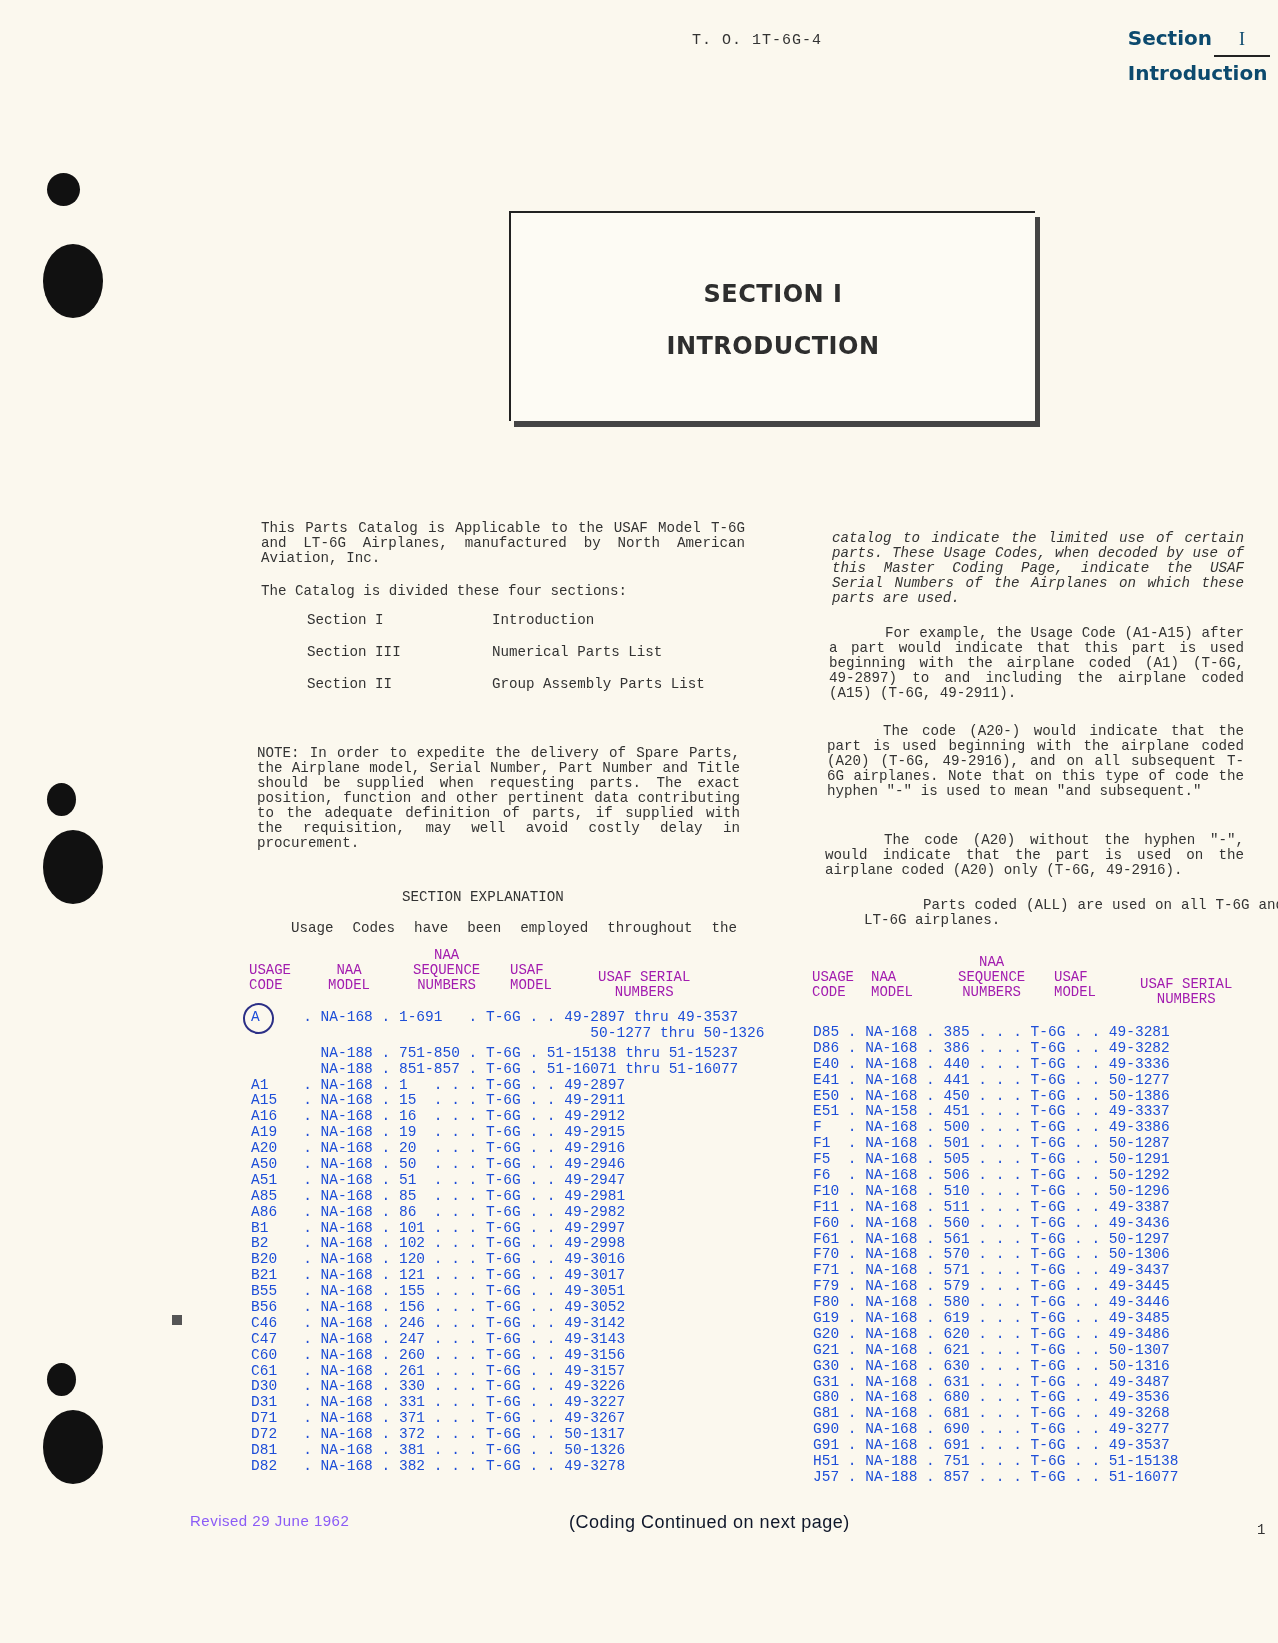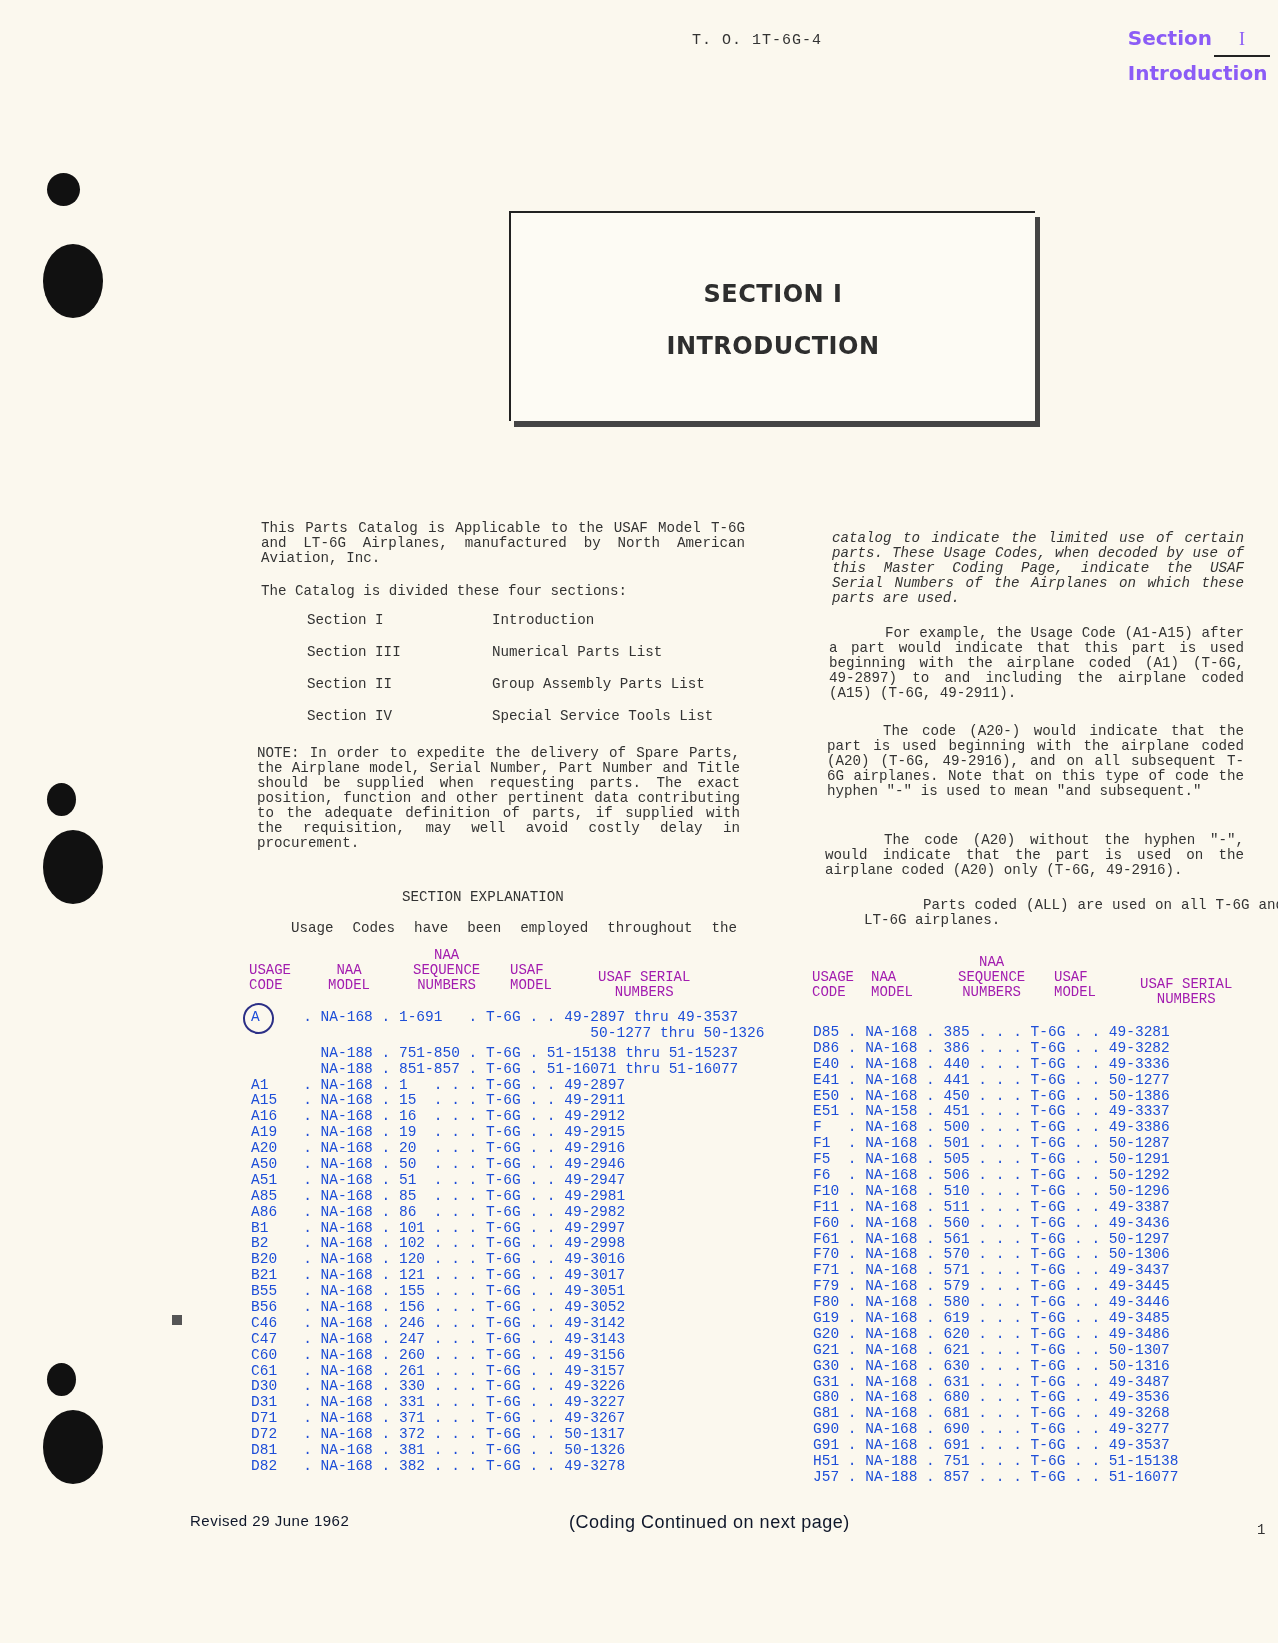--- a/index.html
+++ b/index.html
@@ -8,21 +8,21 @@
     background: #fbf8ee;
     position: relative;
     overflow: hidden;
     font-family: "Liberation Mono", "DejaVu Sans Mono", monospace;
     color: #2a2a2a;
   }
   .hole { position: absolute; background: #111; border-radius: 50%; }
   .hdr-section {
     position: absolute; right: 8px; top: 22px;
     font-family: "DejaVu Sans", sans-serif; font-weight: bold;
-    font-size: 20px; color: #8b5cf6; text-align: left; line-height: 32px;
+    font-size: 20px; color: #0c4a6e; text-align: left; line-height: 32px;
   }
   .hdr-section .sec-line { display: flex; align-items: baseline; }
   .hdr-section .sec-num {
     display: inline-block; width: 56px; border-bottom: 2px solid #222;
     text-align: center; font-family: "Liberation Serif", serif; font-weight: normal; font-size: 18px;
     margin-left: 2px;
   }
   .to-number {
     position: absolute; left: 692px; top: 32px;
     font-size: 15px; letter-spacing: 1px; color: #333;
@@ -49,21 +49,21 @@
   .coding-title { position: absolute; left: 402px; top: 889px; font-size: 14.2px; color: #333; }
   .col-head {
     position: absolute; font-size: 14px; line-height: 15px; color: #a21caf; text-align: center;
   }
   .tbl { position: absolute; font-size: 14.5px; line-height: 15.9px; color: #1d4ed8; white-space: pre; }
   .tbl .r { height: 15.9px; display: block; }
   .circle-mark {
     position: absolute; left: 243px; top: 1003px; width: 31px; height: 31px;
     border: 2.5px solid #2b2f86; border-radius: 50%;
   }
-  .footer-rev { position: absolute; left: 190px; top: 1512px; font-family: "Liberation Sans", sans-serif; font-size: 15px; color: #0f172a; letter-spacing: 0.5px; }
+  .footer-rev { position: absolute; left: 190px; top: 1512px; font-family: "Liberation Sans", sans-serif; font-size: 15px; color: #8b5cf6; letter-spacing: 0.5px; }
   .footer-cont { position: absolute; left: 569px; top: 1512px; font-family: "Liberation Sans", sans-serif; font-size: 18px; color: #0f172a; letter-spacing: 0.5px; }
   .page-num { position: absolute; left: 1257px; top: 1522px; font-size: 14px; color: #333; }
   .scan-mark { position: absolute; left: 172px; top: 1315px; width: 10px; height: 10px; background: #555; }
 </style>
 </head>
 <body>
 
 <div class="hole" style="left:47px;top:173px;width:33px;height:33px;"></div>
 <div class="hole" style="left:43px;top:244px;width:60px;height:74px;"></div>
 <div class="hole" style="left:47px;top:783px;width:29px;height:33px;"></div>
@@ -94,24 +94,20 @@
       <span class="s">Section I</span>
       <span>Introduction</span>
     </div>
   <div class="row">
       <span class="s">Section III</span>
       <span>Numerical Parts List</span>
     </div>
   <div class="row">
       <span class="s">Section II</span>
       <span>Group Assembly Parts  List</span>
-    </div>
-  <div class="row">
-      <span class="s">Section IV</span>
-      <span>Special Service Tools List</span>
     </div>
 </div>
 
 <div class="para" style="left:257px;top:746px;width:483px;">NOTE:   In order to expedite the delivery of Spare Parts, the Airplane model, Serial Number, Part Number and Title should be supplied when requesting parts. The exact position, function and other pertinent data contributing to the adequate definition of parts, if supplied with the requisition, may well avoid costly delay in procurement.</div>
 <div class="coding-title">SECTION EXPLANATION</div>
 <div class="para" style="left:291px;top:921px;width:446px;text-align-last:justify;">Usage Codes have been employed throughout the</div>
 
 <div class="para" style="left:832px;top:531px;width:412px;font-style:italic;">catalog to indicate the limited use of certain parts. These Usage Codes, when decoded by use of this Master Coding Page, indicate the USAF Serial Numbers of the Airplanes on which these parts are used.</div>
 <div class="para" style="left:829px;top:626px;width:415px;text-indent:56px;">For example, the Usage Code (A1-A15) after a part would indicate that this part is used beginning with the airplane coded (A1) (T-6G, 49-2897) to and including the airplane coded (A15) (T-6G, 49-2911).</div>
 <div class="para" style="left:827px;top:724px;width:417px;text-indent:56px;">The code (A20-) would indicate that the part is used beginning with the airplane coded (A20) (T-6G, 49-2916), and on all subsequent T-6G airplanes. Note that on this type of code the hyphen "-" is used to mean "and subsequent."</div>

